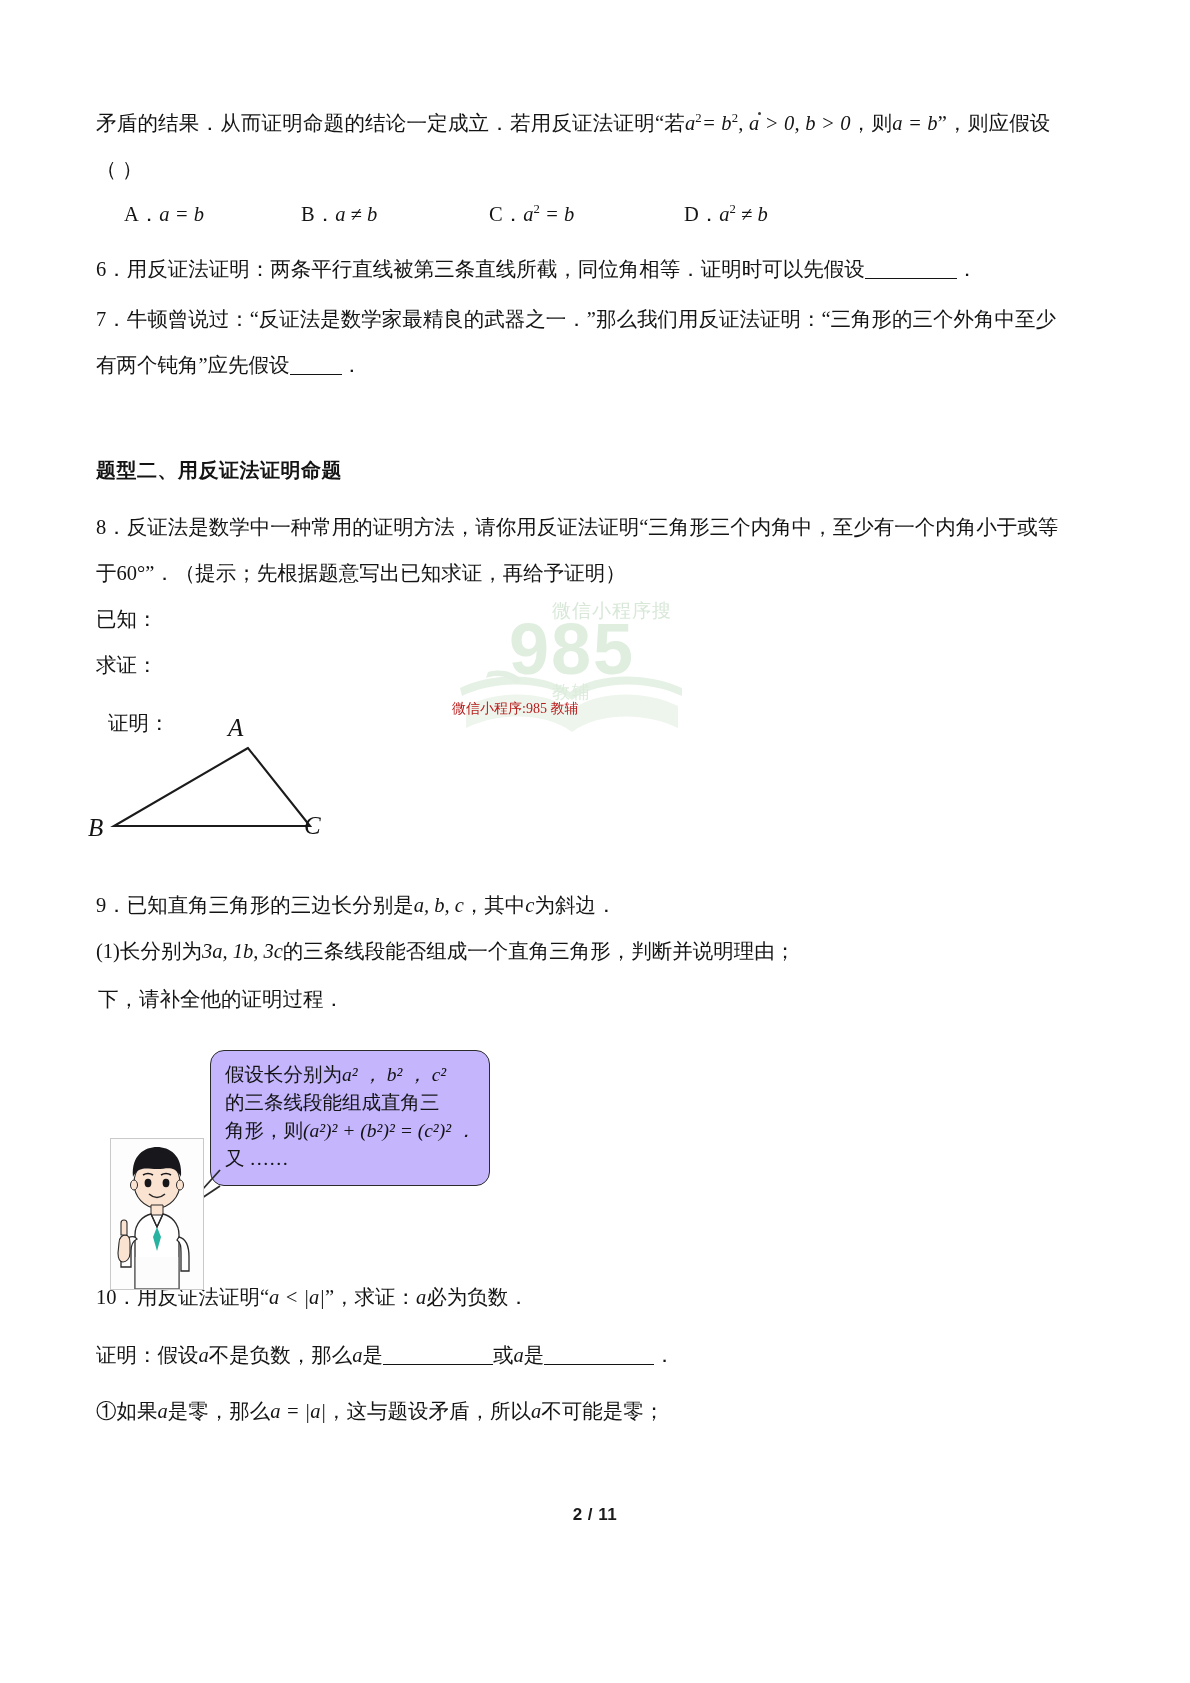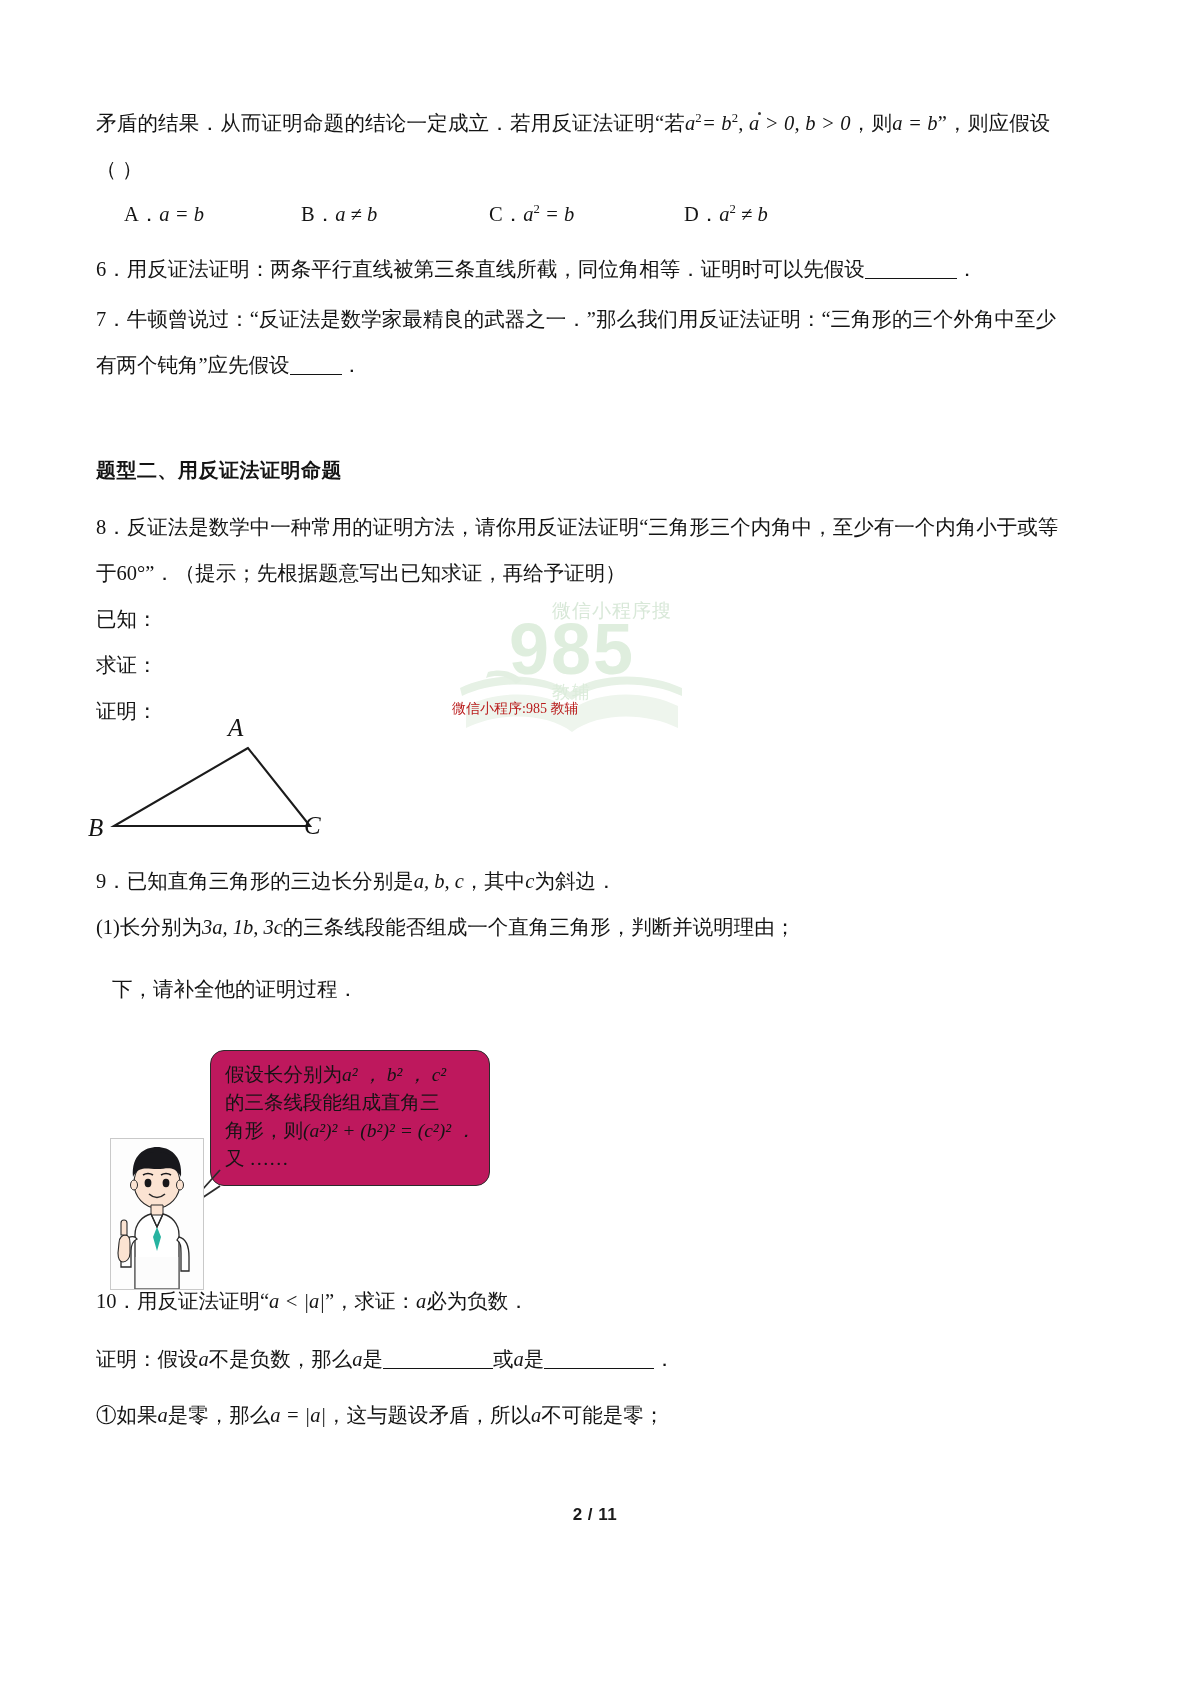--- a/index.html
+++ b/index.html
@@ -157,21 +157,21 @@
   }
   .bubble {
     position: absolute;
     left: 100px;
     top: 0px;
     width: 280px;
     border: 1.6px solid #2b2b2b;
     border-radius: 14px;
     padding: 10px 12px 12px 14px;
     box-sizing: border-box;
-    background: #be185d;
+    background: #c4b5fd;
     font-size: 19.5px;
     line-height: 28px;
   }
   .bubble-tail {
     position: absolute;
     left: 72px;
     top: 118px;
     width: 40px;
     height: 44px;
   }
@@ -251,31 +251,31 @@
       <span>有两个钝角”应先假设</span><span class="blank-s"></span><span>．</span>
     </p>
 
     <p class="heading" style="margin-top:62px;">题型二、用反证法证明命题</p>
 
     <p class="q" style="margin-top:14px;">8．反证法是数学中一种常用的证明方法，请你用反证法证明“三角形三个内角中，至少有一个内角小于或等</p>
     <p class="q" style="margin:0;">于60°”．（提示；先根据题意写出已知求证，再给予证明）</p>
 
     <p class="q lbl" style="margin:0;">已知：</p>
     <p class="q lbl" style="margin:0;">求证：</p>
-    <p class="q lbl" style="margin:0;">证明：</p>
+    <p class="q lbl" style="margin:12px;">证明：</p>
 
     <div style="height:124px;"></div>
 
     <p class="q" style="margin:0;">
       <span>9．已知直角三角形的三边长分别是</span><span class="mi">a, b, c</span><span>，其中</span><span class="mi">c</span><span>为斜边．</span>
     </p>
     <p class="q" style="margin:0;">
       <span>(1)长分别为</span><span class="mi">3a, 1b, 3c</span><span>的三条线段能否组成一个直角三角形，判断并说明理由；</span>
     </p>
-    <p class="q" style="margin:16px;">下，请补全他的证明过程．</p>
+    <p class="q" style="margin:2px;">下，请补全他的证明过程．</p>
 
     <div style="height:250px;"></div>
 
     <p class="q" style="margin:0;">
       <span>10．用反证法证明“</span><span class="mi">a &lt; |a|</span><span>”，求证：</span><span class="mi">a</span><span>必为负数．</span>
     </p>
     <p class="q" style="margin-top:12px;">
       <span>证明：假设</span><span class="mi">a</span><span>不是负数，那么</span><span class="mi">a</span><span>是</span><span class="blank-m"></span><span>或</span><span class="mi">a</span><span>是</span><span class="blank-m"></span><span>．</span>
     </p>
     <p class="q" style="margin-top:10px;">

